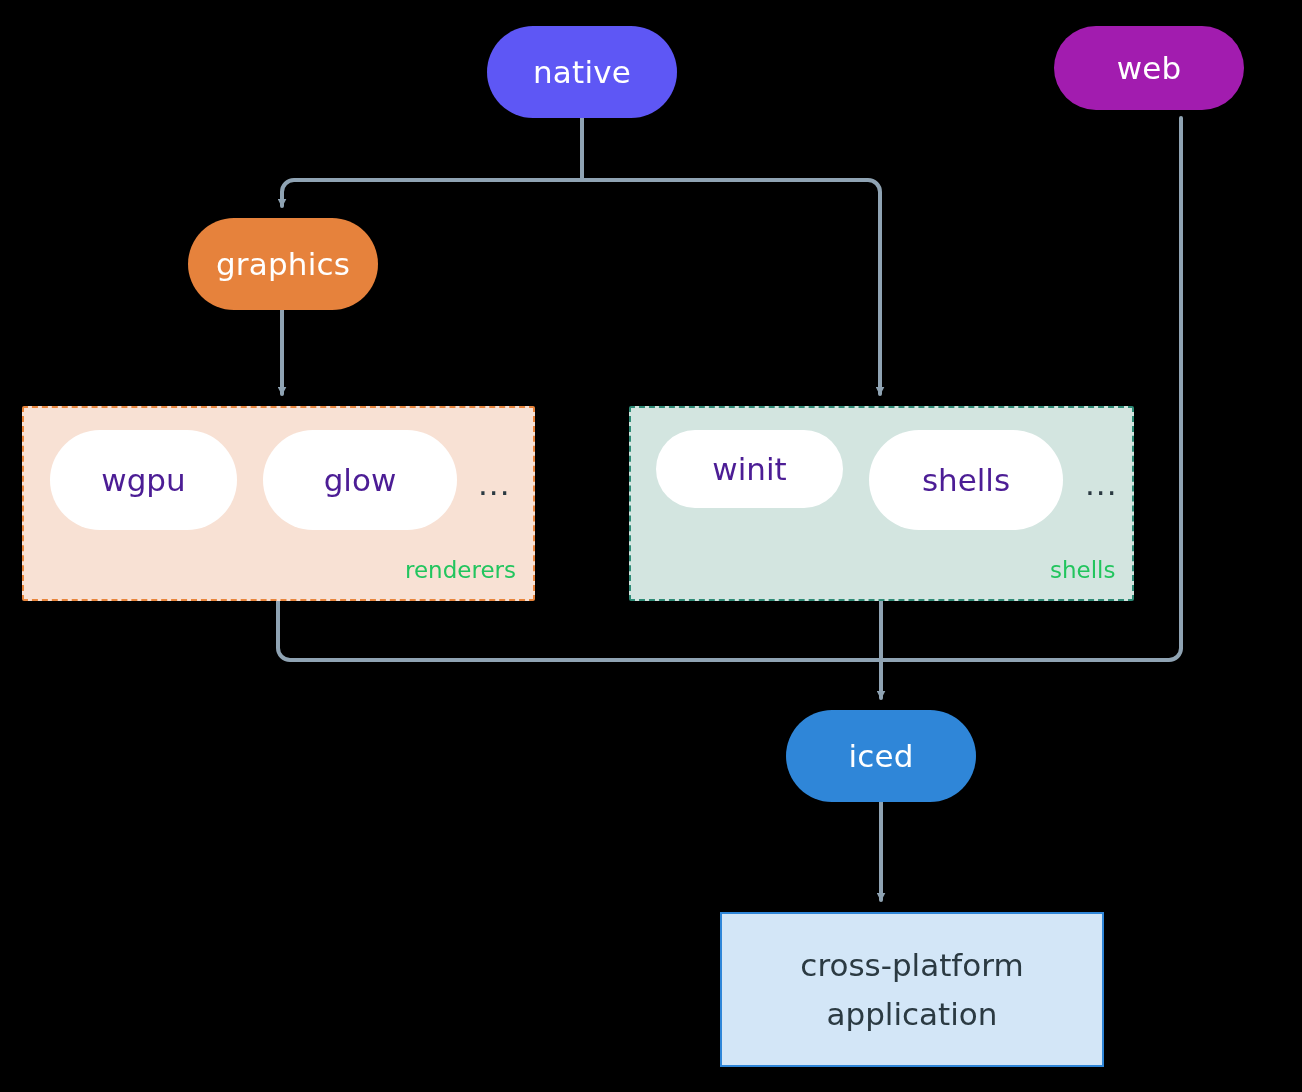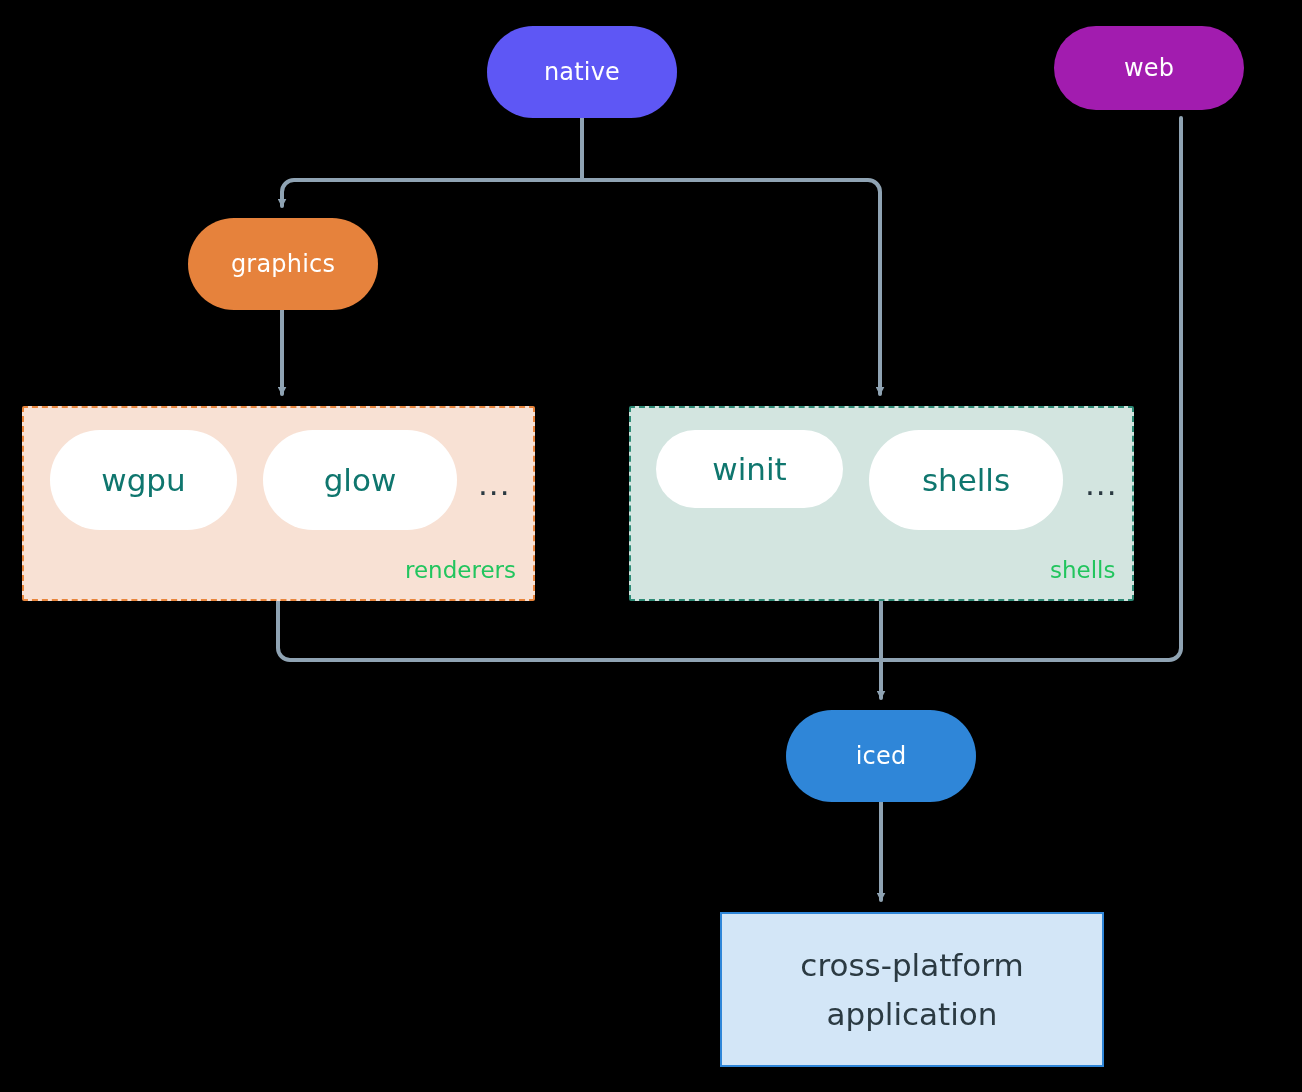--- a/index.html
+++ b/index.html
@@ -29,27 +29,27 @@
     display: flex;
     align-items: center;
     justify-content: center;
     box-sizing: border-box;
     text-align: center;
     line-height: 1.18;
   }
   .pill-solid {
     border-radius: 999px;
     color: #ffffff;
-    font-size: 24px;
+    font-size: 31px;
     letter-spacing: 0.2px;
   }
   .pill-white {
     border-radius: 999px;
     background: #ffffff;
-    color: #0f766e;
+    color: #4c1d95;
     font-size: 31px;
   }
   .group-box {
     position: absolute;
     box-sizing: border-box;
     border-style: dashed;
     border-width: 2px;
     border-radius: 2px;
   }
   .group-label {

